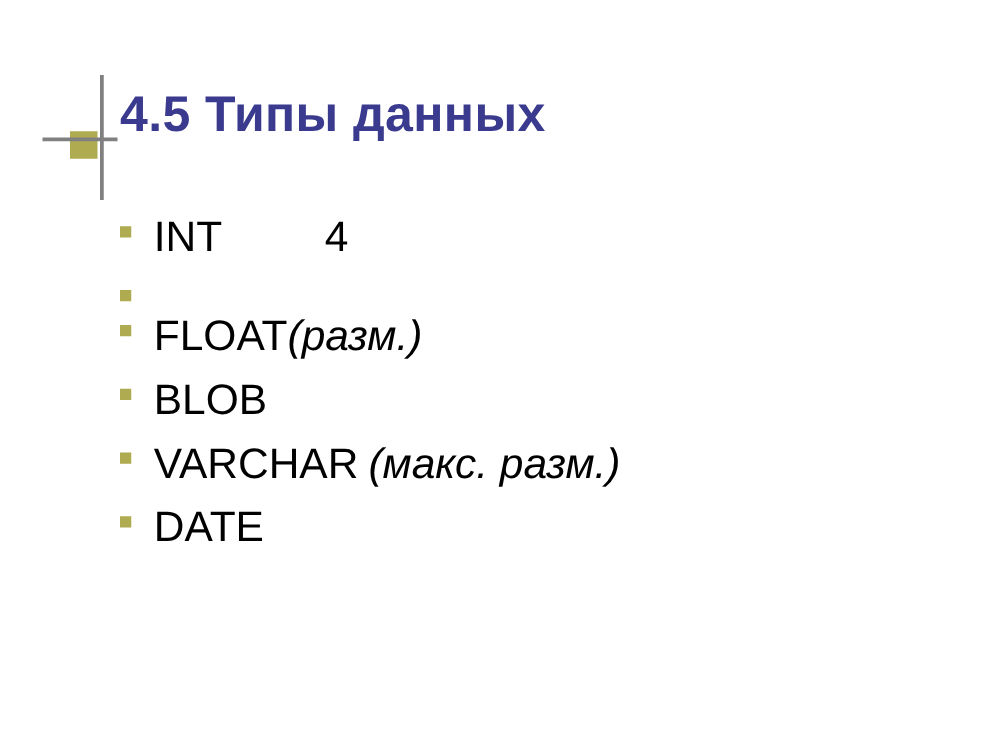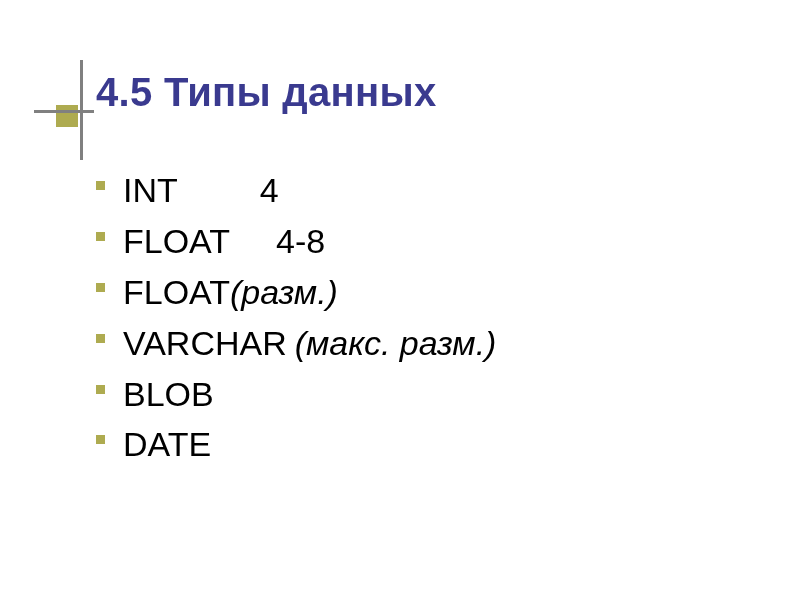--- a/index.html
+++ b/index.html
@@ -108,43 +108,40 @@
   <div class="bullet-item">
     <span class="bullet-marker"></span>
     <span class="bullet-text">
       <span class="type-name">INT</span><span class="sp1"></span><span class="type-value">4</span>
     </span>
   </div>
 
 
   <div class="bullet-item">
     <span class="bullet-marker"></span>
-    <span class="bullet-text">
-      <span class="type-name">FLOAT</span><span class="sp3"></span><span class="type-value">4-8</span>
-    </span>
   </div>
 
   <div class="bullet-item">
     <span class="bullet-marker"></span>
     <span class="bullet-text">
       <span class="type-name">FLOAT</span><span class="italic">(разм.)</span>
     </span>
   </div>
 
   <div class="bullet-item">
     <span class="bullet-marker"></span>
     <span class="bullet-text">
-      <span class="type-name">VARCHAR</span><span class="sp4"></span><span class="type-value italic">(макс. разм.)</span>
+      <span class="type-name">BLOB</span>
     </span>
   </div>
 
   <div class="bullet-item">
     <span class="bullet-marker"></span>
     <span class="bullet-text">
-      <span class="type-name">BLOB</span>
+      <span class="type-name">VARCHAR</span><span class="sp4"></span><span class="type-value italic">(макс. разм.)</span>
     </span>
   </div>
 
 
   <div class="bullet-item">
     <span class="bullet-marker"></span>
     <span class="bullet-text">
       <span class="type-name">DATE</span>
     </span>
   </div>

